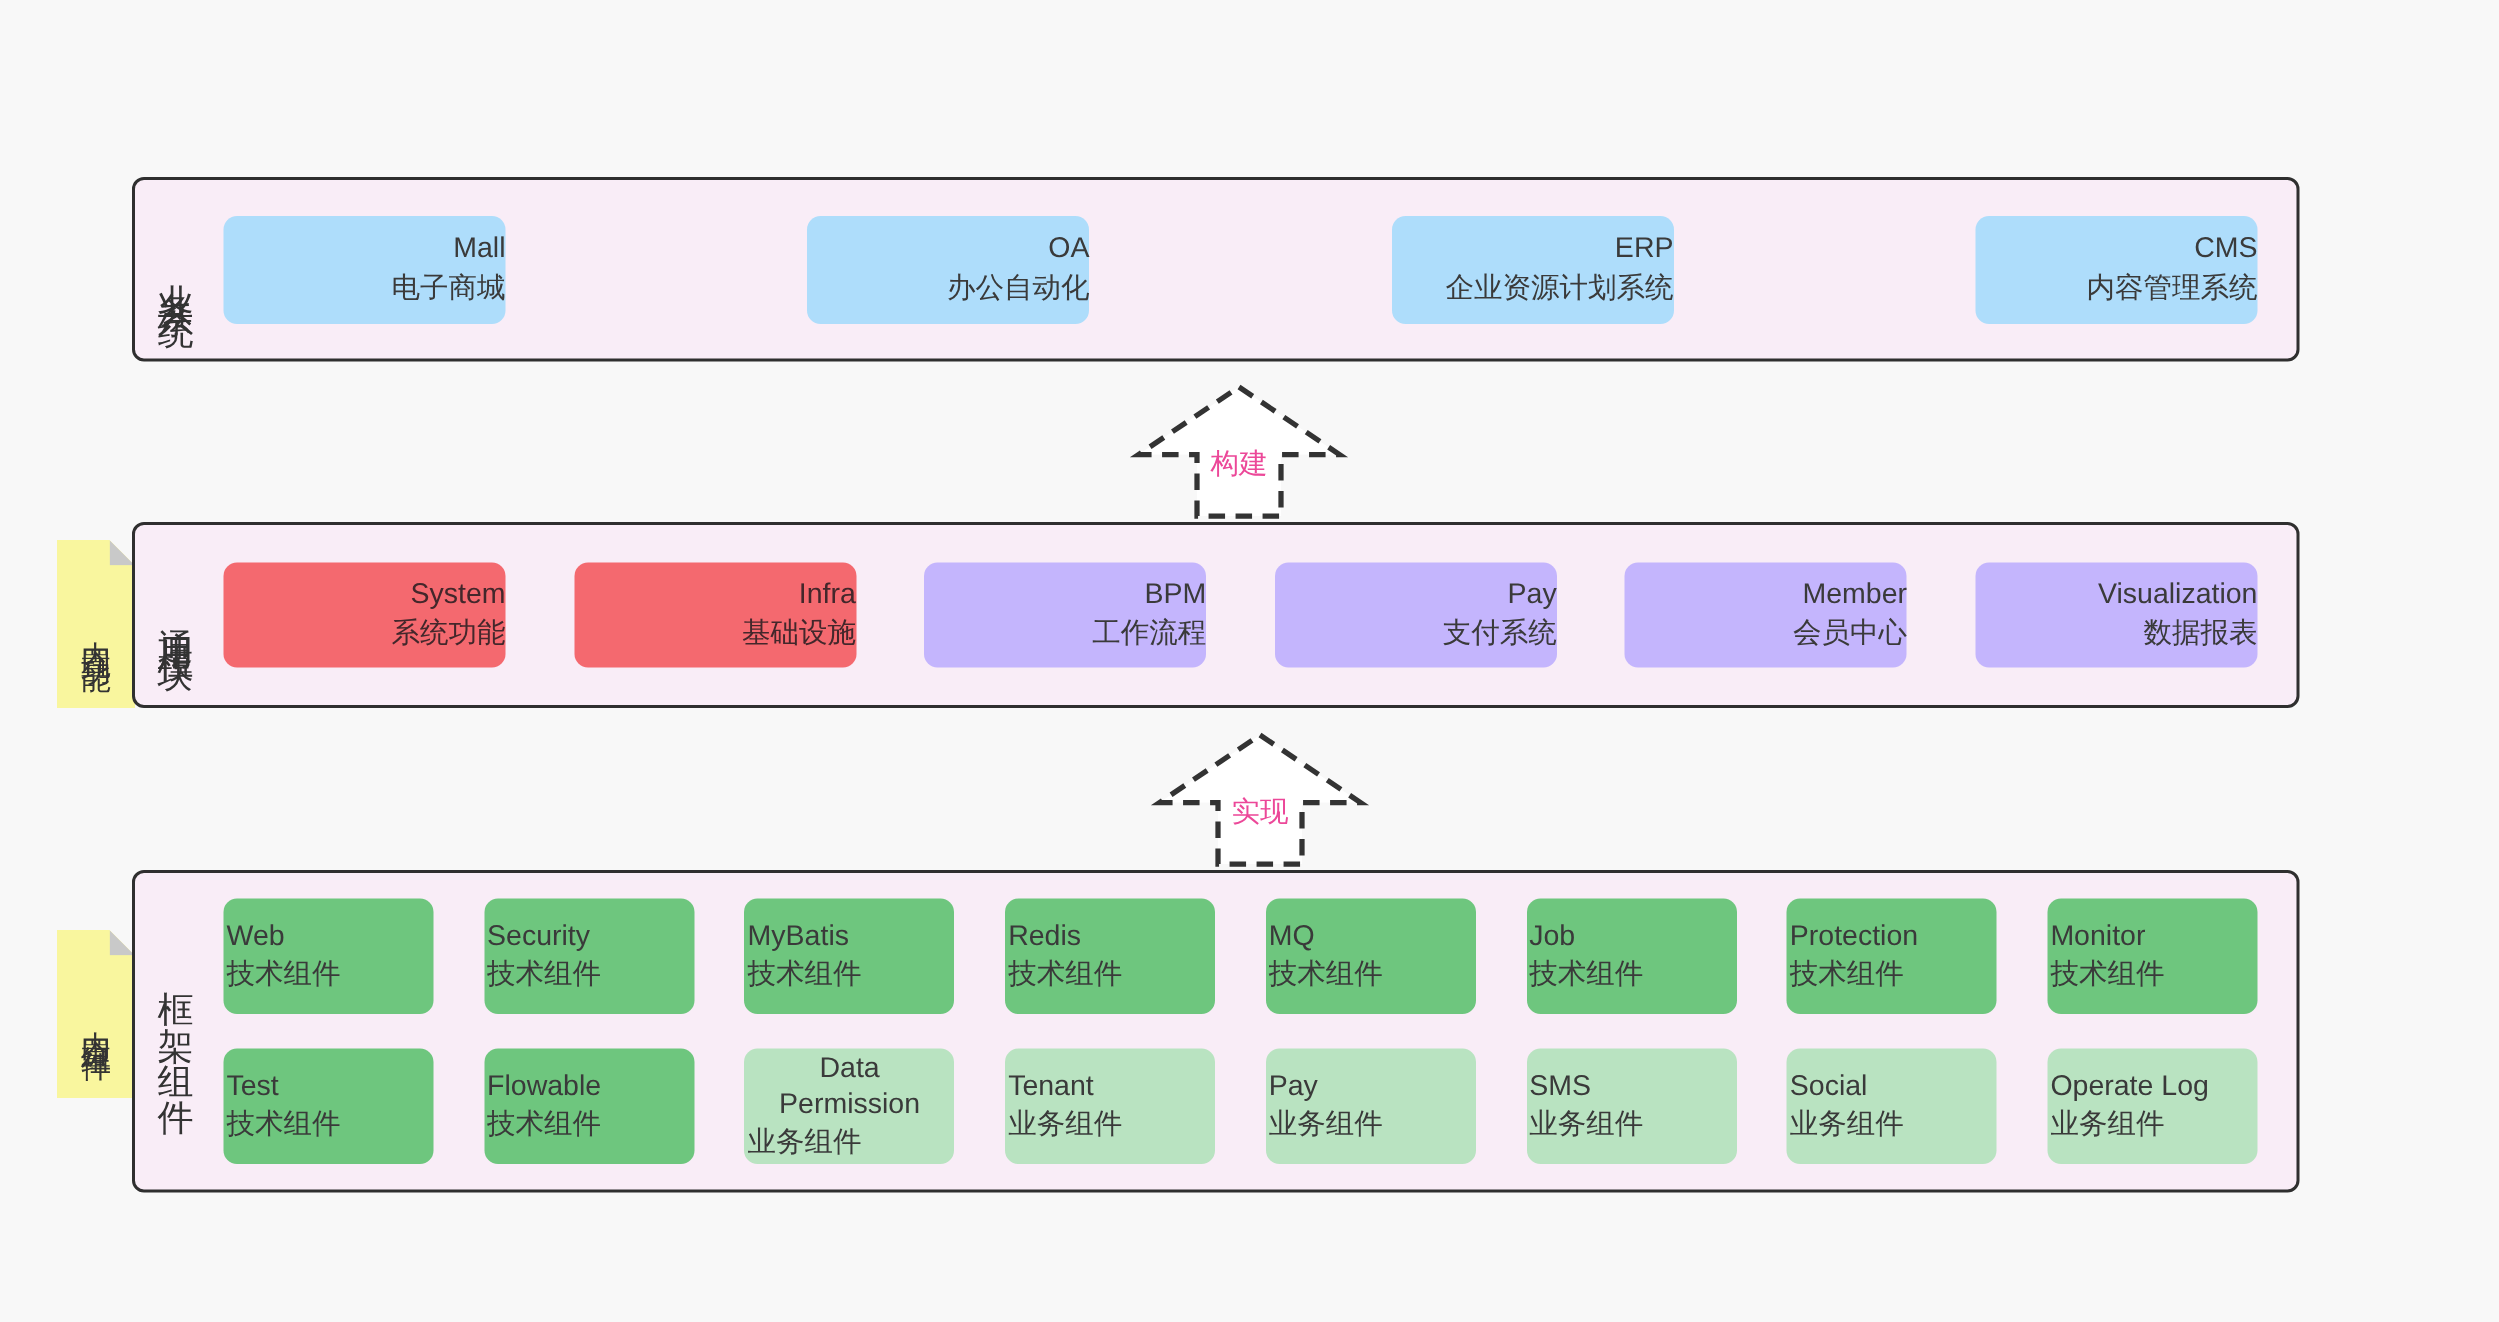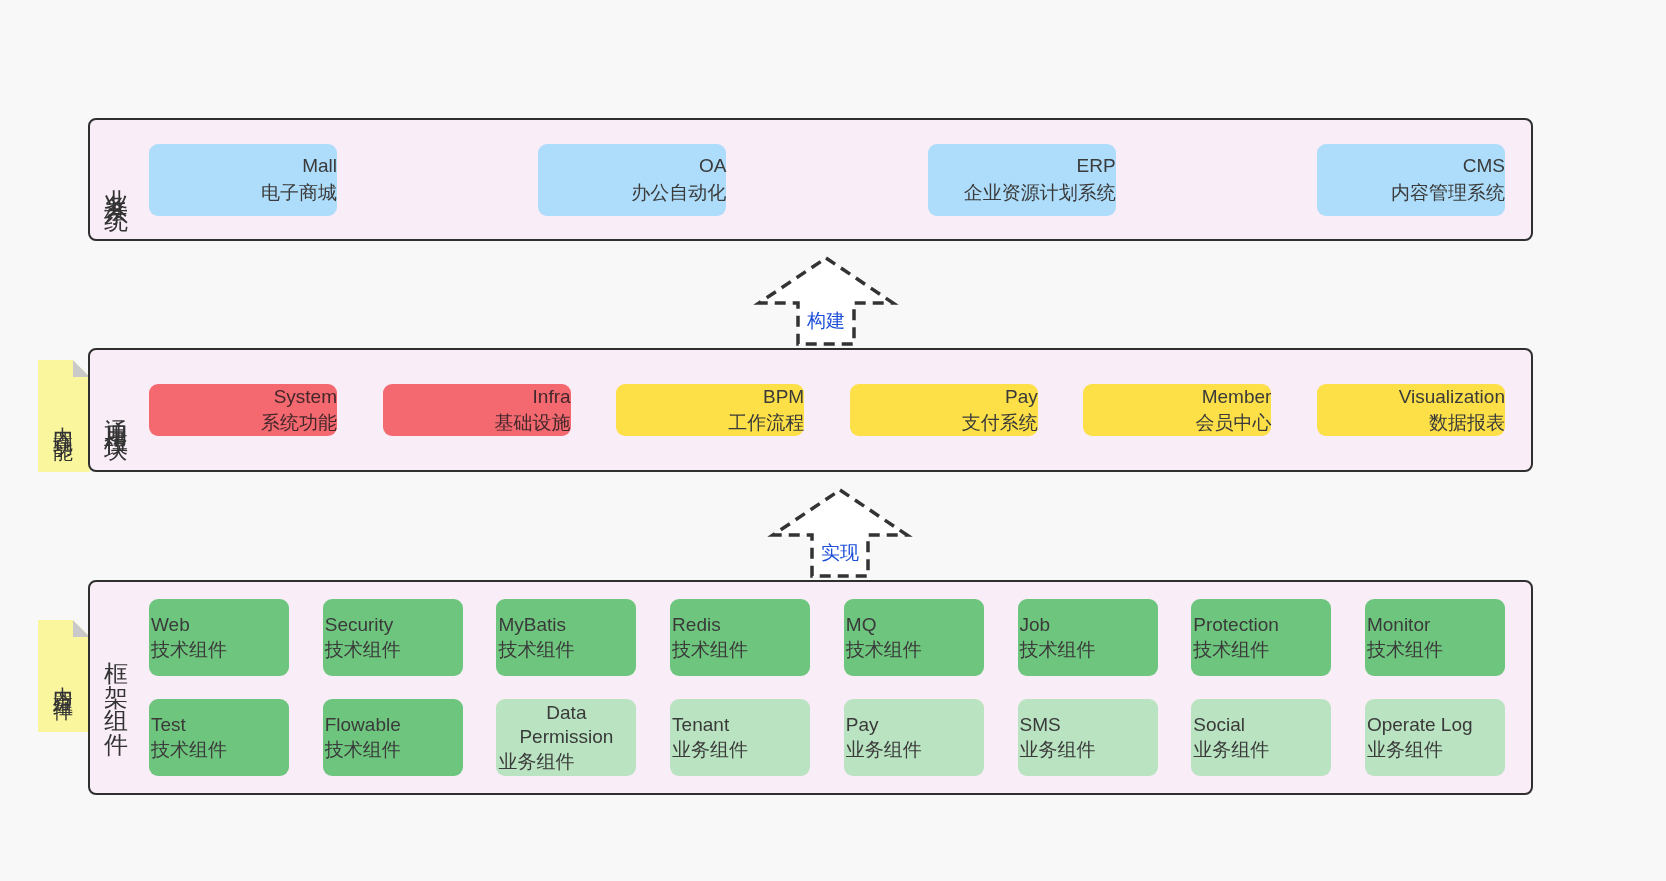--- a/index.html
+++ b/index.html
@@ -27,45 +27,45 @@
   .boxes {
     flex:1; display:flex; align-items:center; justify-content:space-between;
     padding:0 26px 0 7px;
   }
   .box {
     display:flex; flex-direction:column; align-items:center; justify-content:center;
     text-align:right; border-radius:9px; font-size:19px; line-height:1.38;
   }
   .box .t, .box .s { width:100%; }
   .wide { width:188px; height:72px; }
-  .s2 .wide { height:52px; }
+  .s2 .wide { height:70px; }
   .blue  { background:#aeddfb; }
   .red   { background:#f4696f; color:#43272b; }
-  .pink  { background:#fde047; }
+  .pink  { background:#c4b5fd; }
   .green { background:#6ec67e; }
   .lgreen{ background:#b9e3c1; }
 
   
   .gridwrap {
     flex:1; display:flex; flex-direction:column; justify-content:center;
     gap:23px; padding:0 26px 0 7px;
   }
   .grow { display:flex; justify-content:space-between; }
   .gbox { width:140px; height:77px; border-radius:9px; font-size:19px; line-height:1.28;
           display:flex; flex-direction:column; align-items:flex-start; justify-content:center;
           text-align:center; padding:2px; }
 
   
   .arrow { position:absolute; width:150px; height:92px; z-index:1; }
   .a1 { left:751px; top:255px; }
   .a2 { left:765px; top:487px; }
   .arrow svg { position:absolute; inset:0; overflow:visible; }
   .arrow-label {
-    position:absolute; left:50%; top:52px; transform:translateX(-50%);
-    background:#ffffff; font-size:19px; color:#1d4ed8; padding:1px 3px; white-space:nowrap;
+    position:absolute; left:50%; top:40px; transform:translateX(-50%);
+    background:#ffffff; font-size:19px; color:#ec4899; padding:1px 3px; white-space:nowrap;
   }
 
   
   .sticky {
     position:absolute; left:38px; width:52px; height:112px;
     background:#f9f69e; z-index:1;
     clip-path:polygon(0 0, calc(100% - 17px) 0, 100% 17px, 100% 100%, 0 100%);
     display:flex; align-items:center; justify-content:center;
   }
   .st1 { top:360px; }

